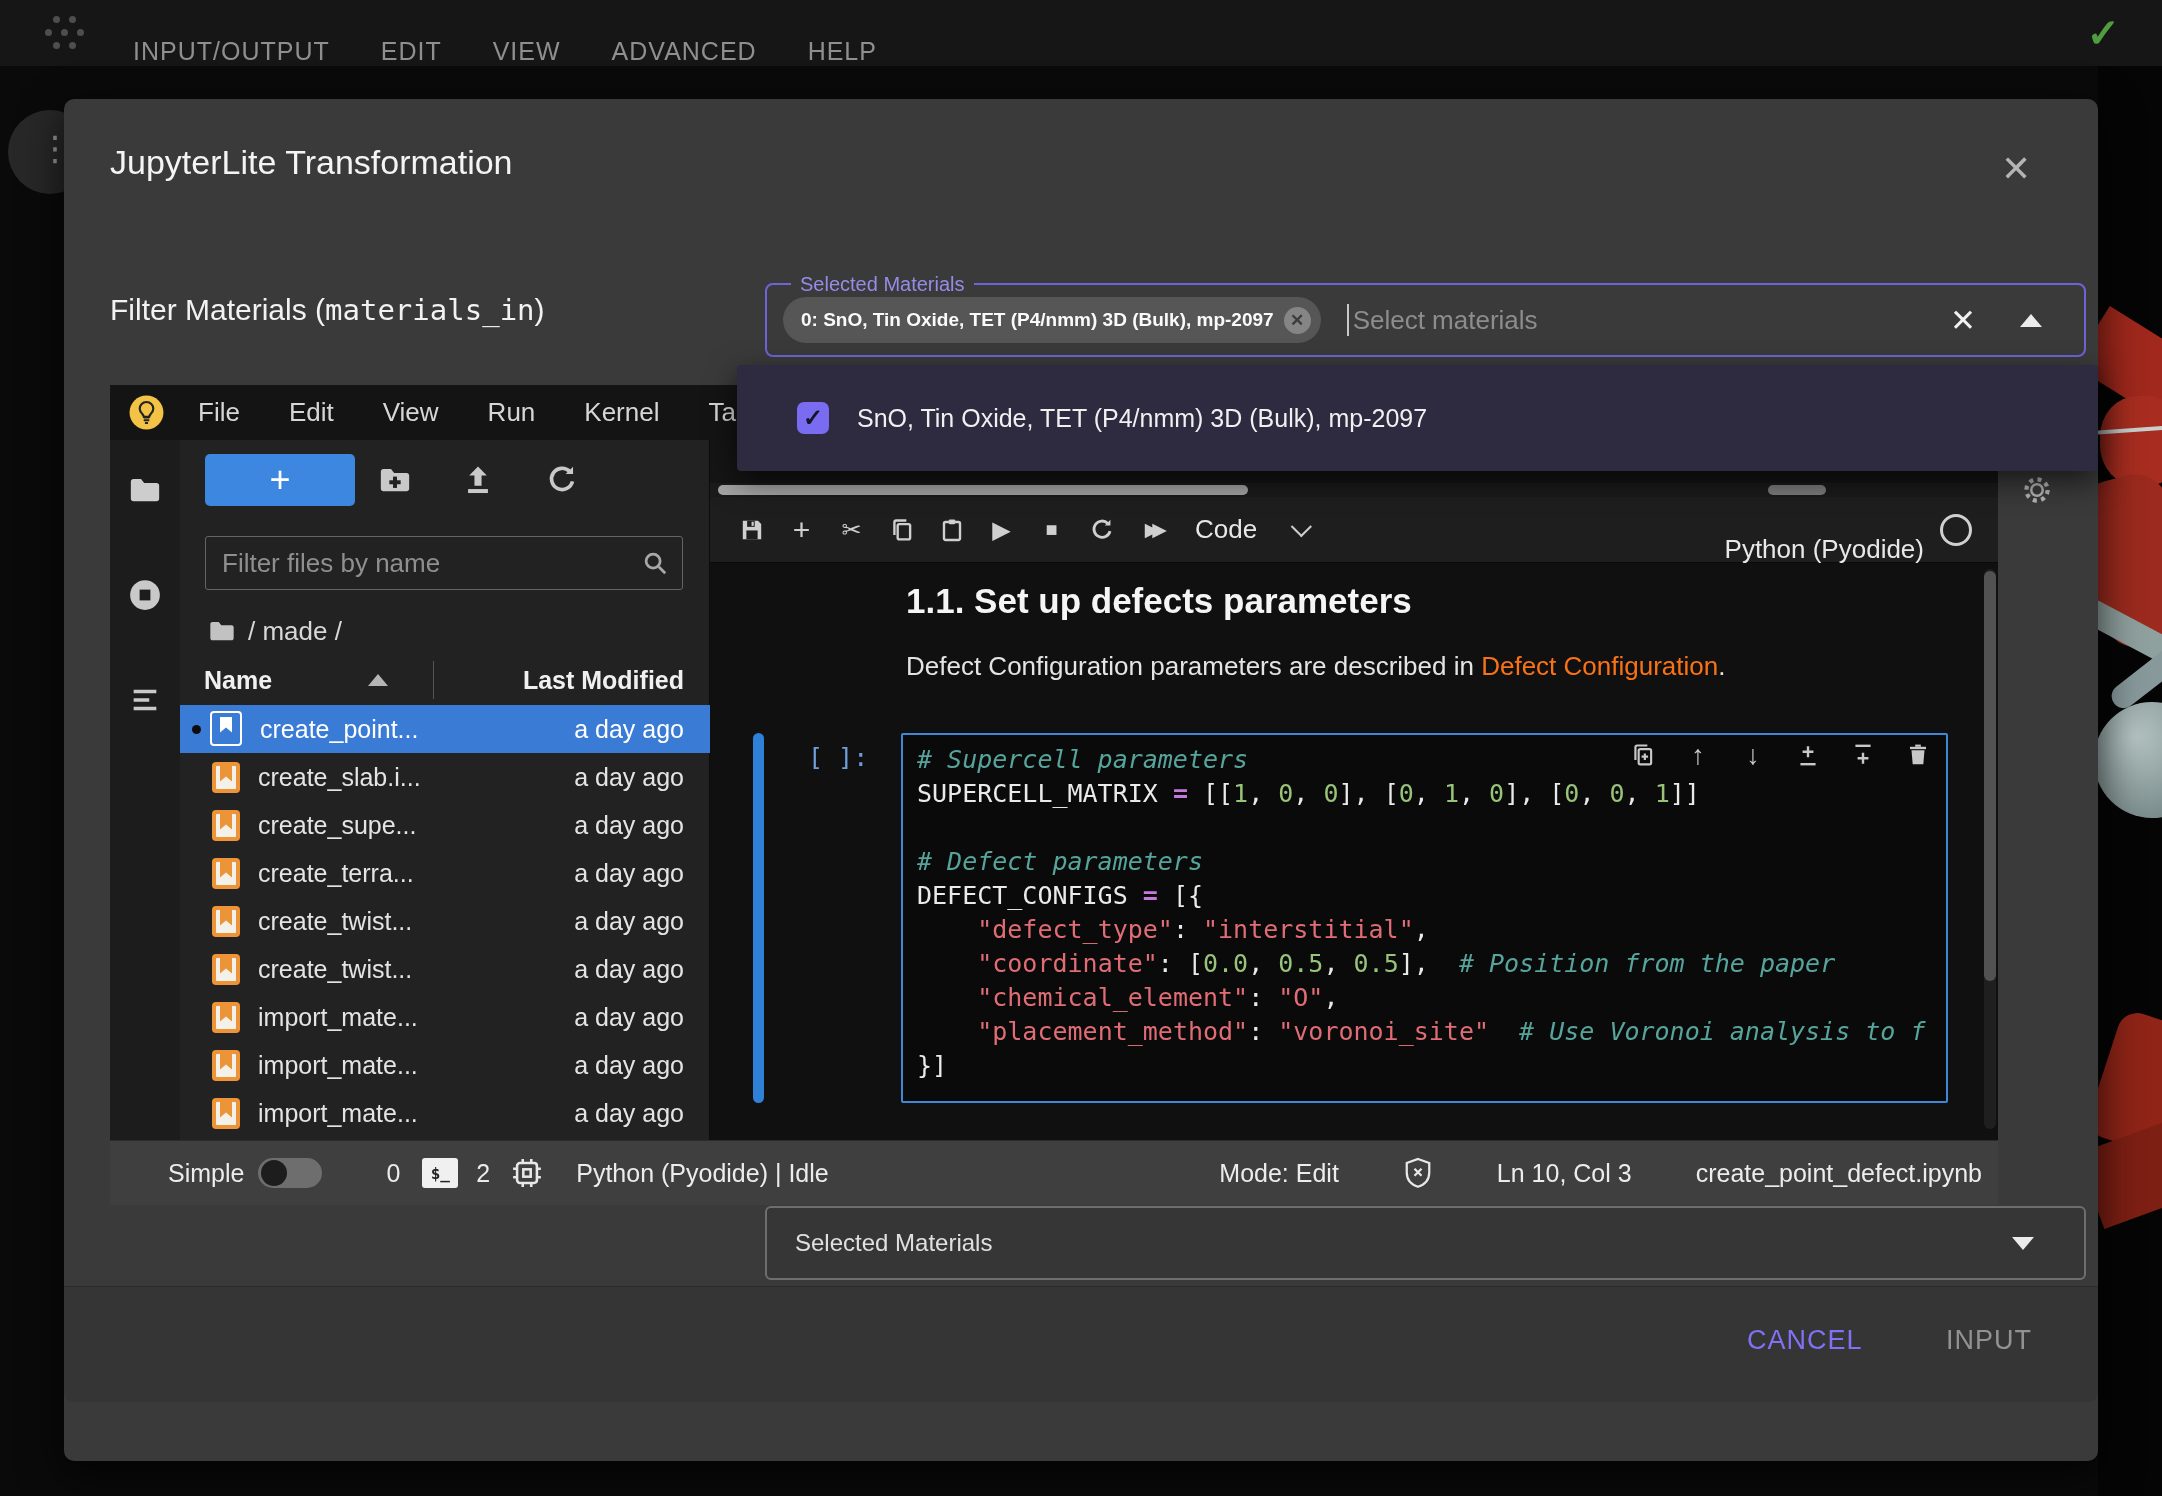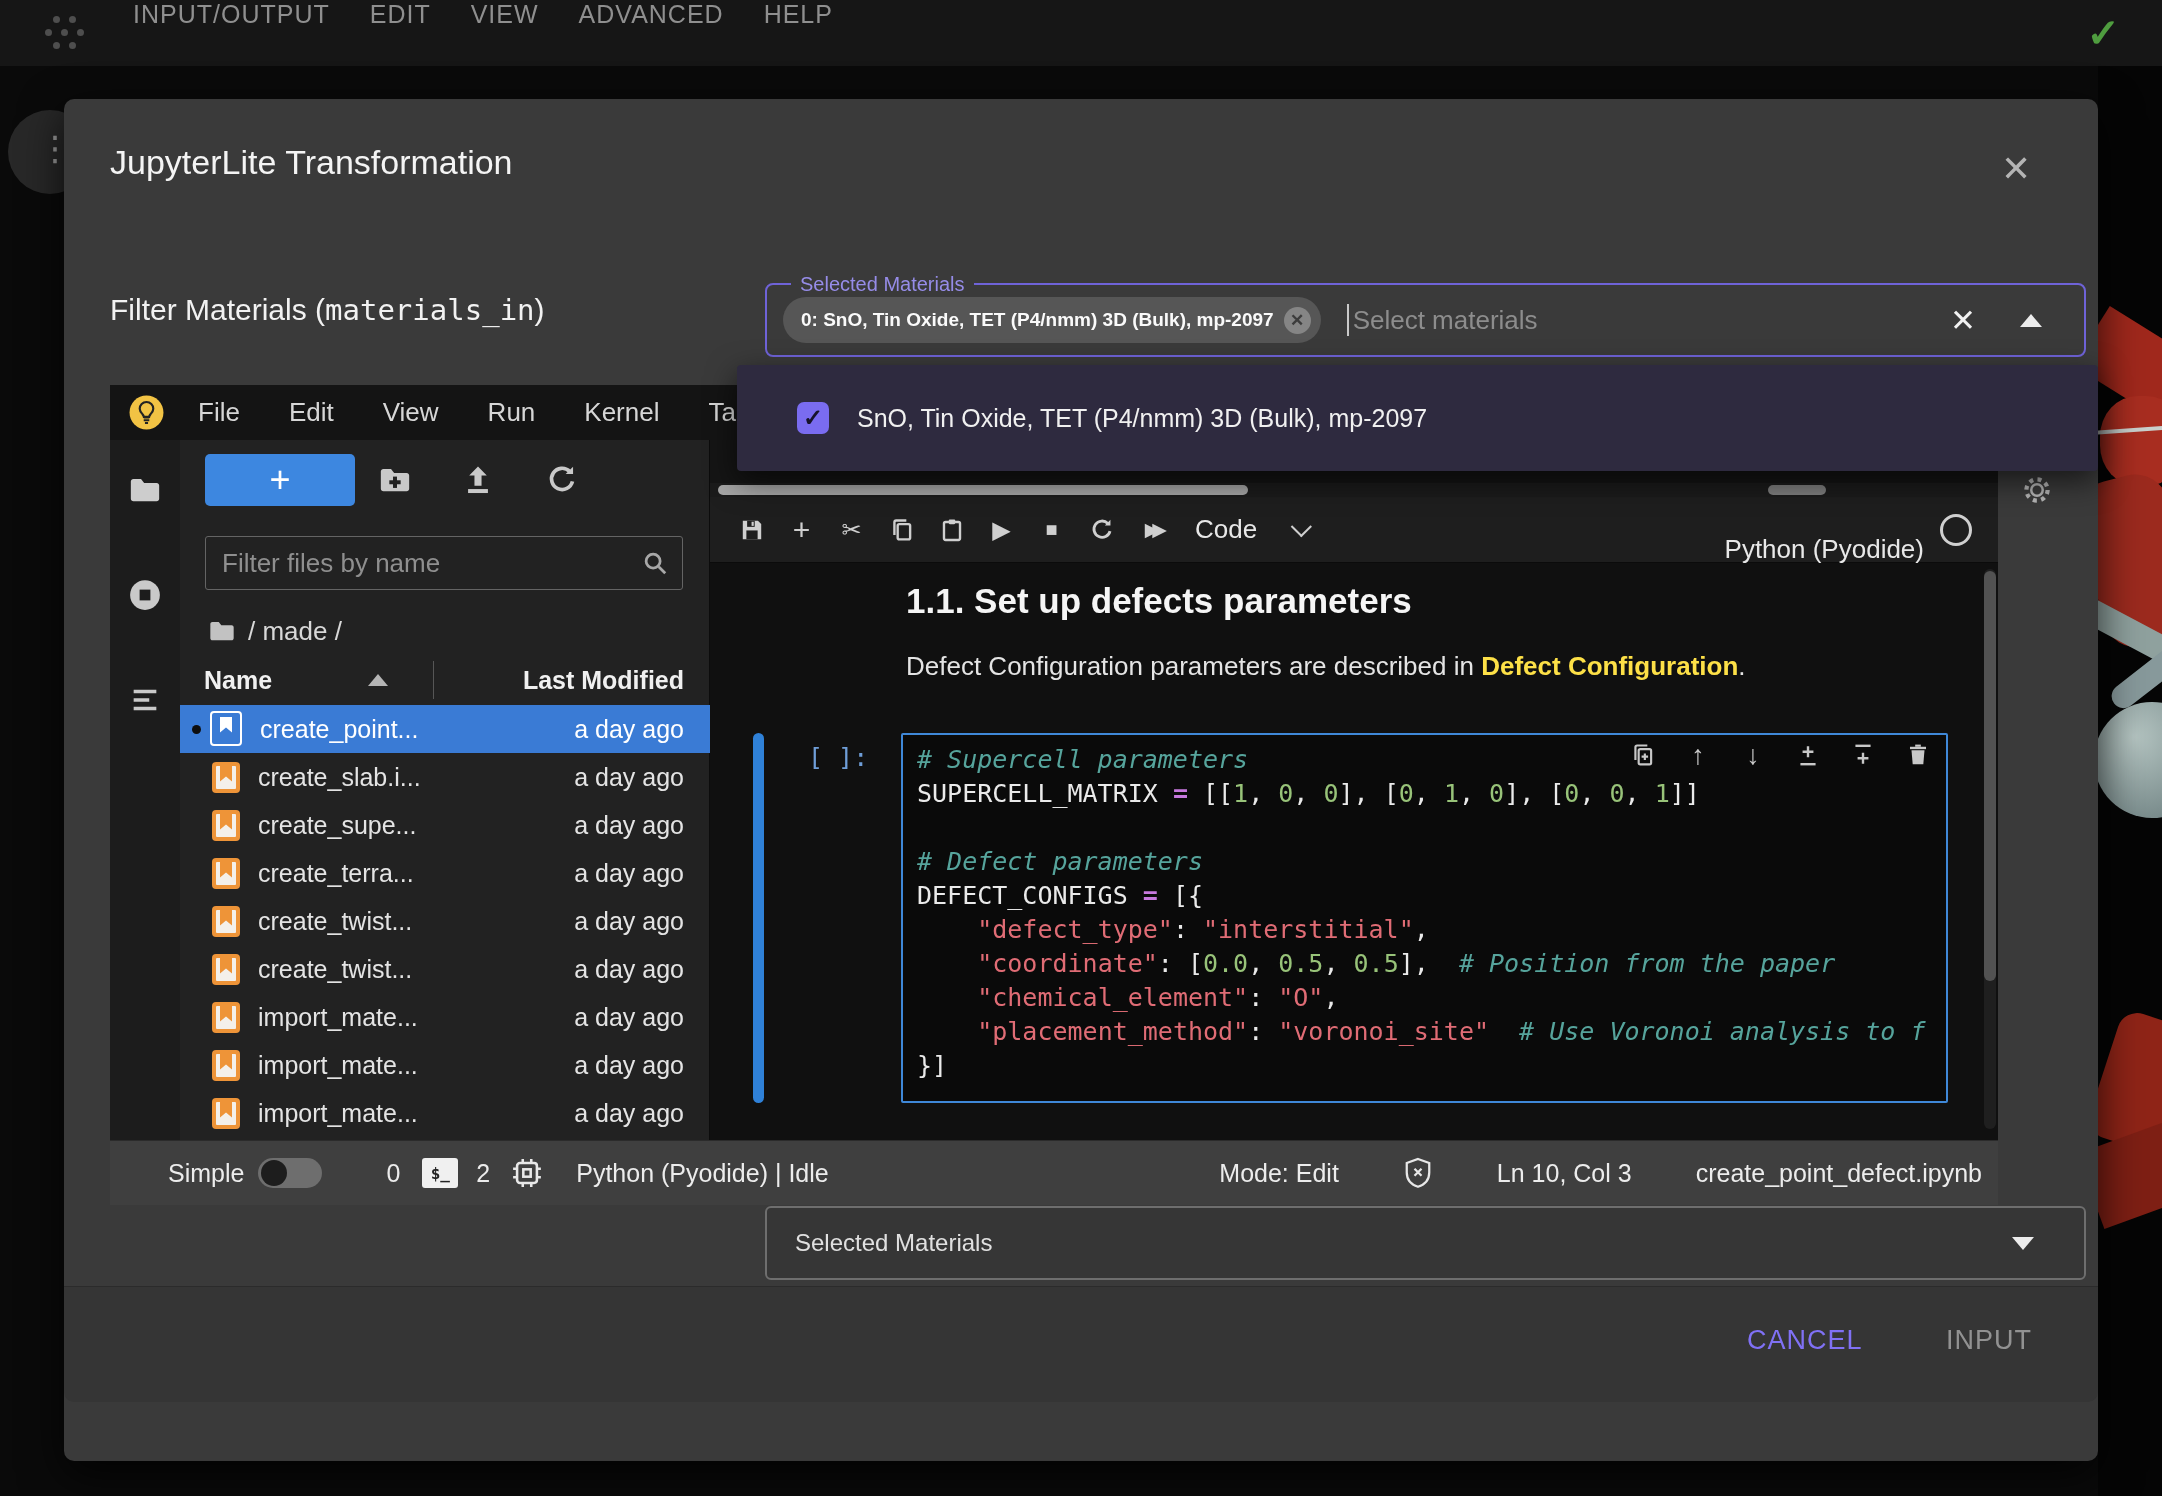--- a/index.html
+++ b/index.html
@@ -4,21 +4,21 @@
 <style>
   html,body{margin:0;padding:0;background:#000;}
   .stage{position:relative;width:2162px;height:1496px;background:#0a0a0a;overflow:hidden;
          font-family:"Liberation Sans",sans-serif;color:#e6e6e6;}
   .mono{font-family:"DejaVu Sans Mono",monospace;}
 
   
   .topbar{position:absolute;left:0;top:0;width:2162px;height:66px;background:#161616;display:flex;align-items:center;}
   .app-logo{position:absolute;left:44px;top:16px;width:40px;height:36px;}
   .app-logo i{position:absolute;width:7px;height:7px;border-radius:50%;background:#4e4e4e;}
-  .top-menu{position:absolute;left:133px;top:0;height:66px;display:flex;align-items:flex-start;gap:40px;}
+  .top-menu{position:absolute;left:133px;top:0;height:66px;display:flex;align-items:flex-end;gap:51px;}
   .top-menu span{font-size:25px;letter-spacing:1px;color:#8f8f8f;cursor:default;}
   .top-check{position:absolute;right:42px;top:10px;font-size:40px;font-weight:bold;color:#4f9d3f;}
 
   
   .bg-circle{position:absolute;left:8px;top:110px;width:84px;height:84px;border-radius:50%;background:#282828;z-index:1;}
   .bg-circle .kebab{position:absolute;left:30px;top:18px;font-size:34px;color:#9a9a9a;}
   .bg-render{position:absolute;left:2098px;top:66px;width:64px;height:1430px;background:#050505;overflow:hidden;z-index:1;}
   .bg-render div{position:absolute;}
   .r1{left:-14px;top:260px;width:96px;height:70px;background:#a0281c;transform:rotate(32deg);}
   .r2{left:2px;top:330px;width:84px;height:90px;border-radius:45%;background:#a82d20;}
@@ -120,21 +120,21 @@
               transform:rotate(45deg) translateY(-4px);}
   .tb-kernel{margin-left:auto;display:flex;align-items:center;gap:16px;margin-right:26px;}
   .tb-kernel .kname{font-size:26px;color:#e8e8e8;margin-top:40px;}
   .kernel-circle{width:26px;height:26px;border:3px solid #d0d0d0;border-radius:50%;}
 
   .nb-content{position:absolute;left:0;top:123px;width:1288px;height:577px;}
   .nb-scroll{position:absolute;right:2px;top:6px;width:12px;height:560px;background:#1f1f1f;border-radius:6px;}
   .nb-scroll .thumb{position:absolute;left:0;top:2px;width:12px;height:410px;background:#525252;border-radius:6px;}
   .nb-heading{position:absolute;left:196px;top:18px;font-size:35px;font-weight:bold;color:#f5f5f5;}
   .nb-para{position:absolute;left:196px;top:88px;font-size:26px;color:#e4e4e4;}
-  .nb-para a{color:#fde047;text-decoration:none;font-weight:bold;}
+  .nb-para a{color:#f97316;text-decoration:none;}
   .cell-collapser{position:absolute;left:43px;top:170px;width:11px;height:370px;background:#2f81d8;border-radius:6px;}
   .cell-prompt{position:absolute;left:98px;top:180px;font-size:25px;color:#6f9ed8;}
   .cell-editor{position:absolute;left:191px;top:170px;width:1047px;height:370px;background:#0a0a0a;border:2px solid #3f88d8;
                border-radius:2px;box-sizing:border-box;overflow:hidden;padding:8px 0 0 14px;}
   .code-line{font-family:"DejaVu Sans Mono",monospace;font-size:25px;line-height:34px;white-space:pre;}
   .tok-c{color:#56a49c;font-style:italic;}
   .tok-s{color:#e06c75;}
   .tok-n{color:#98c379;}
   .tok-o{color:#c678dd;font-weight:bold;}
   .tok-p{color:#eaeaea;}

